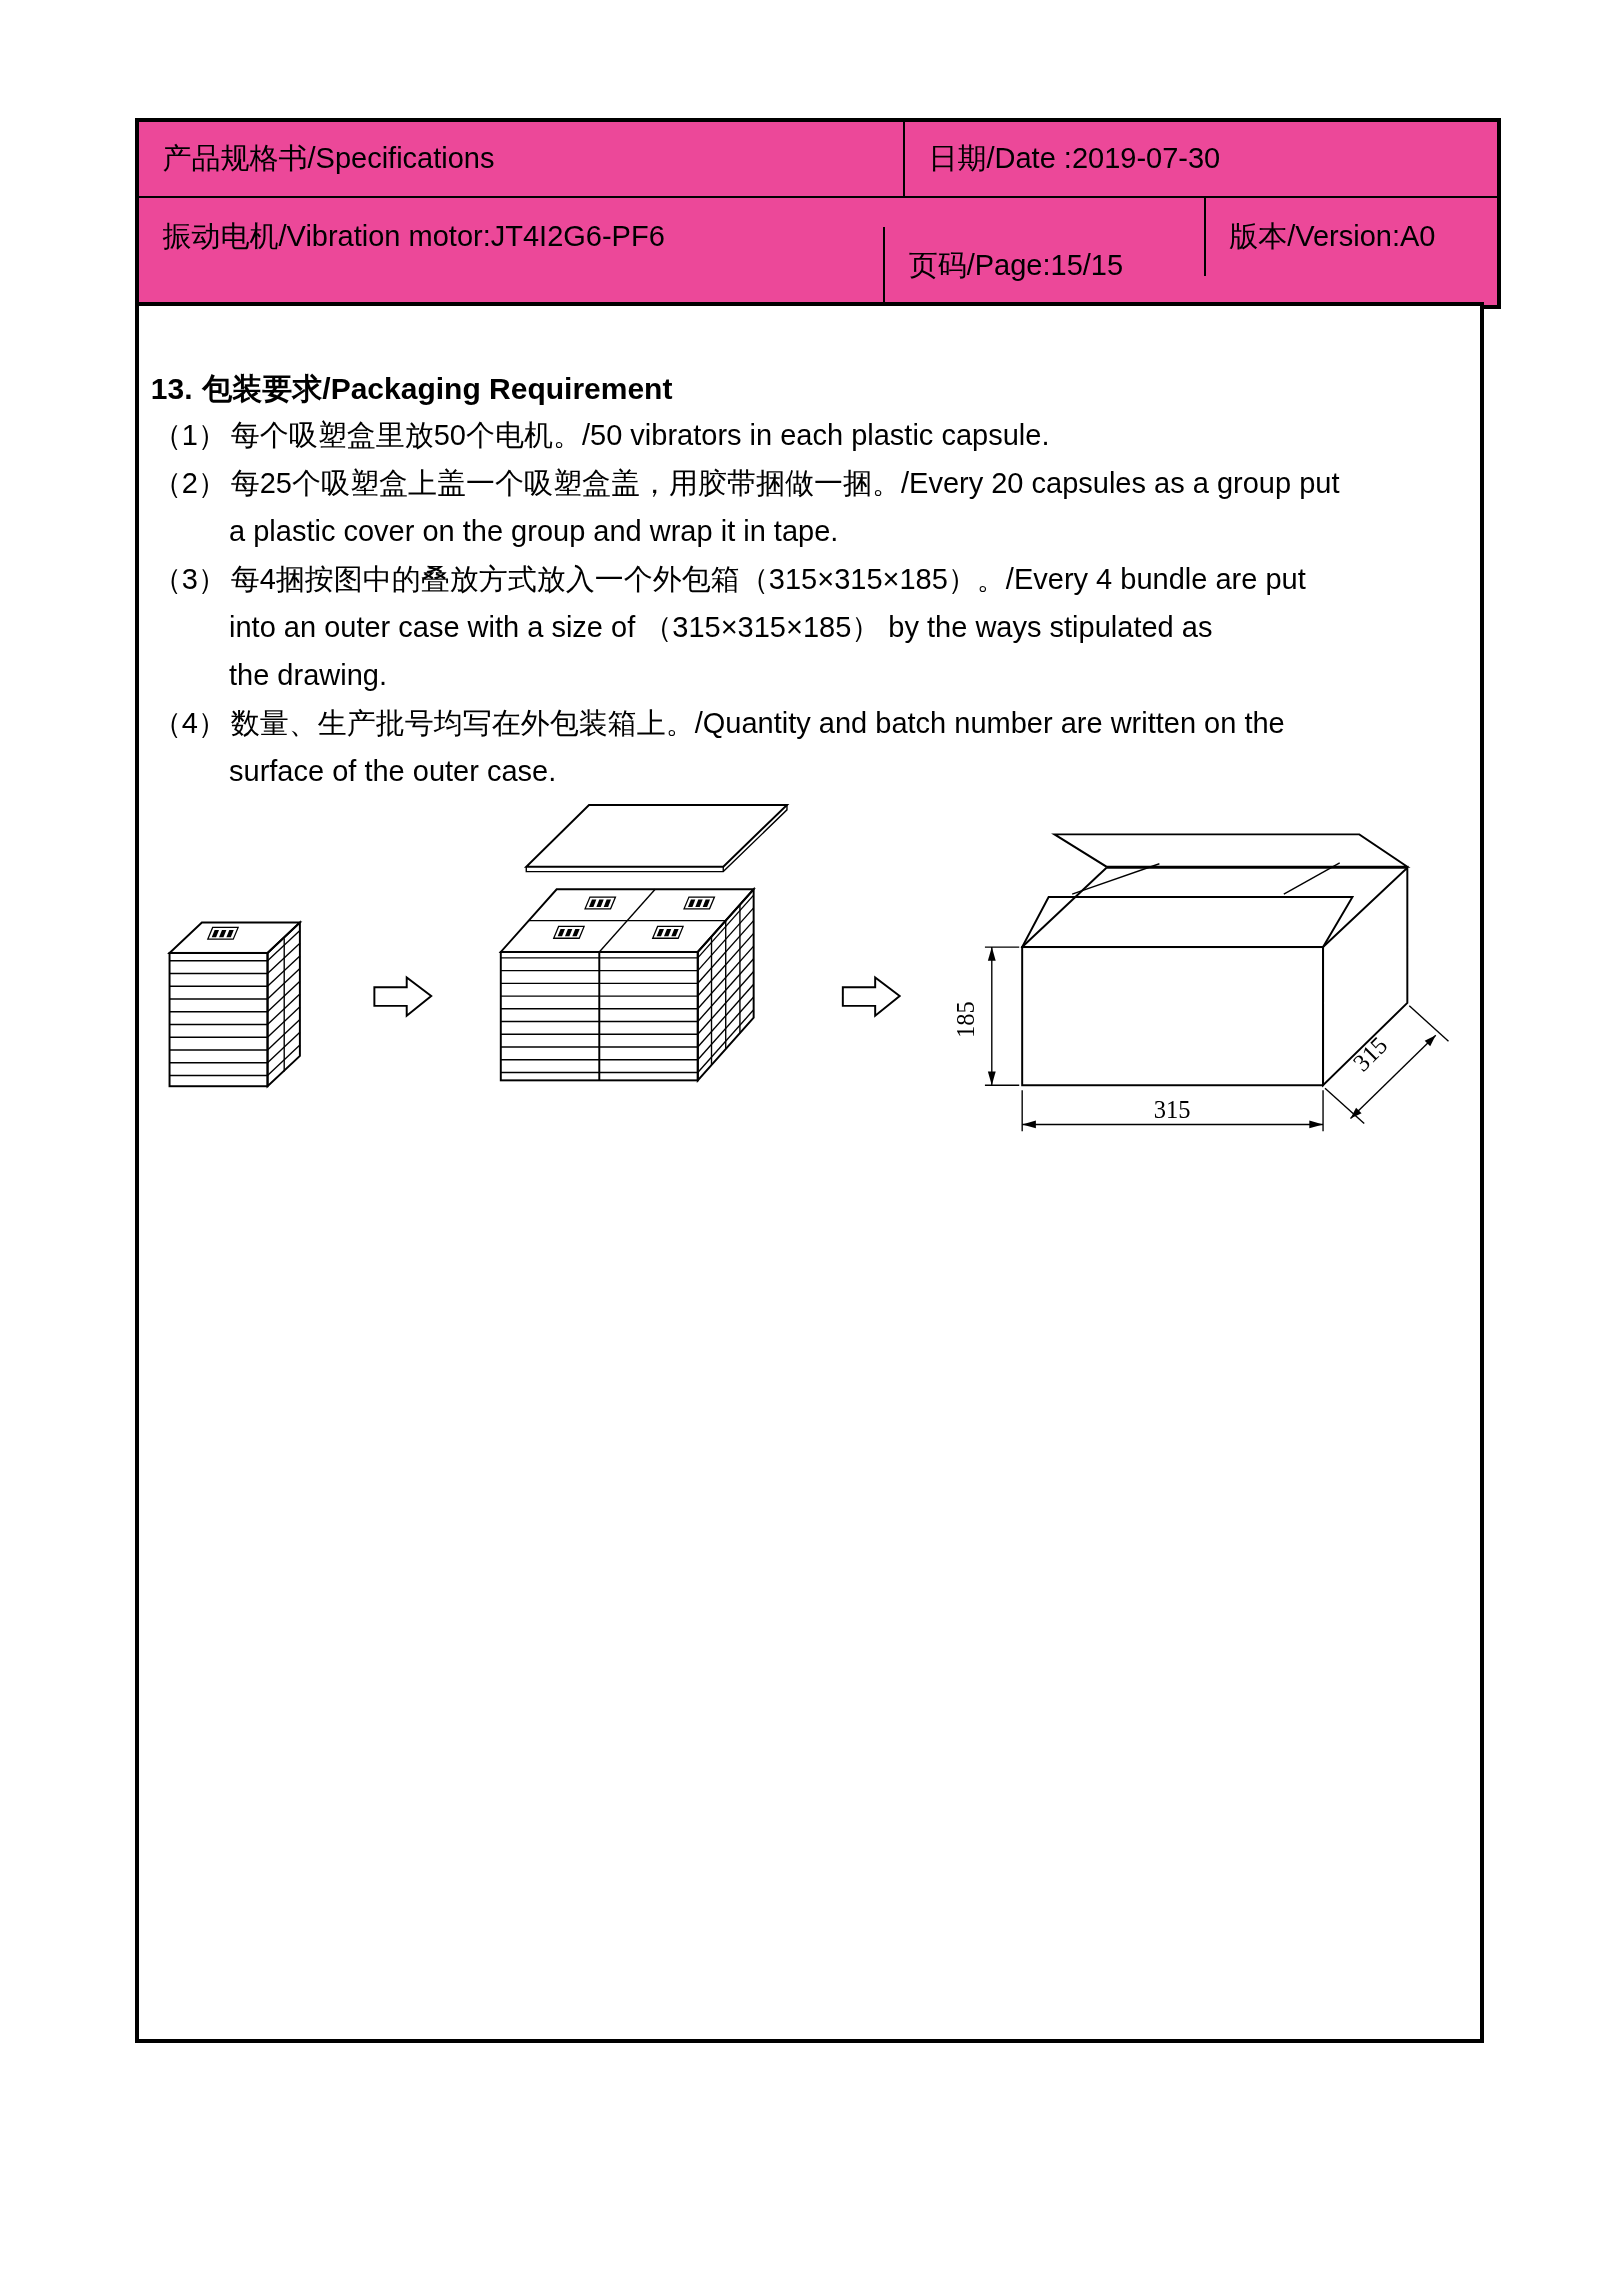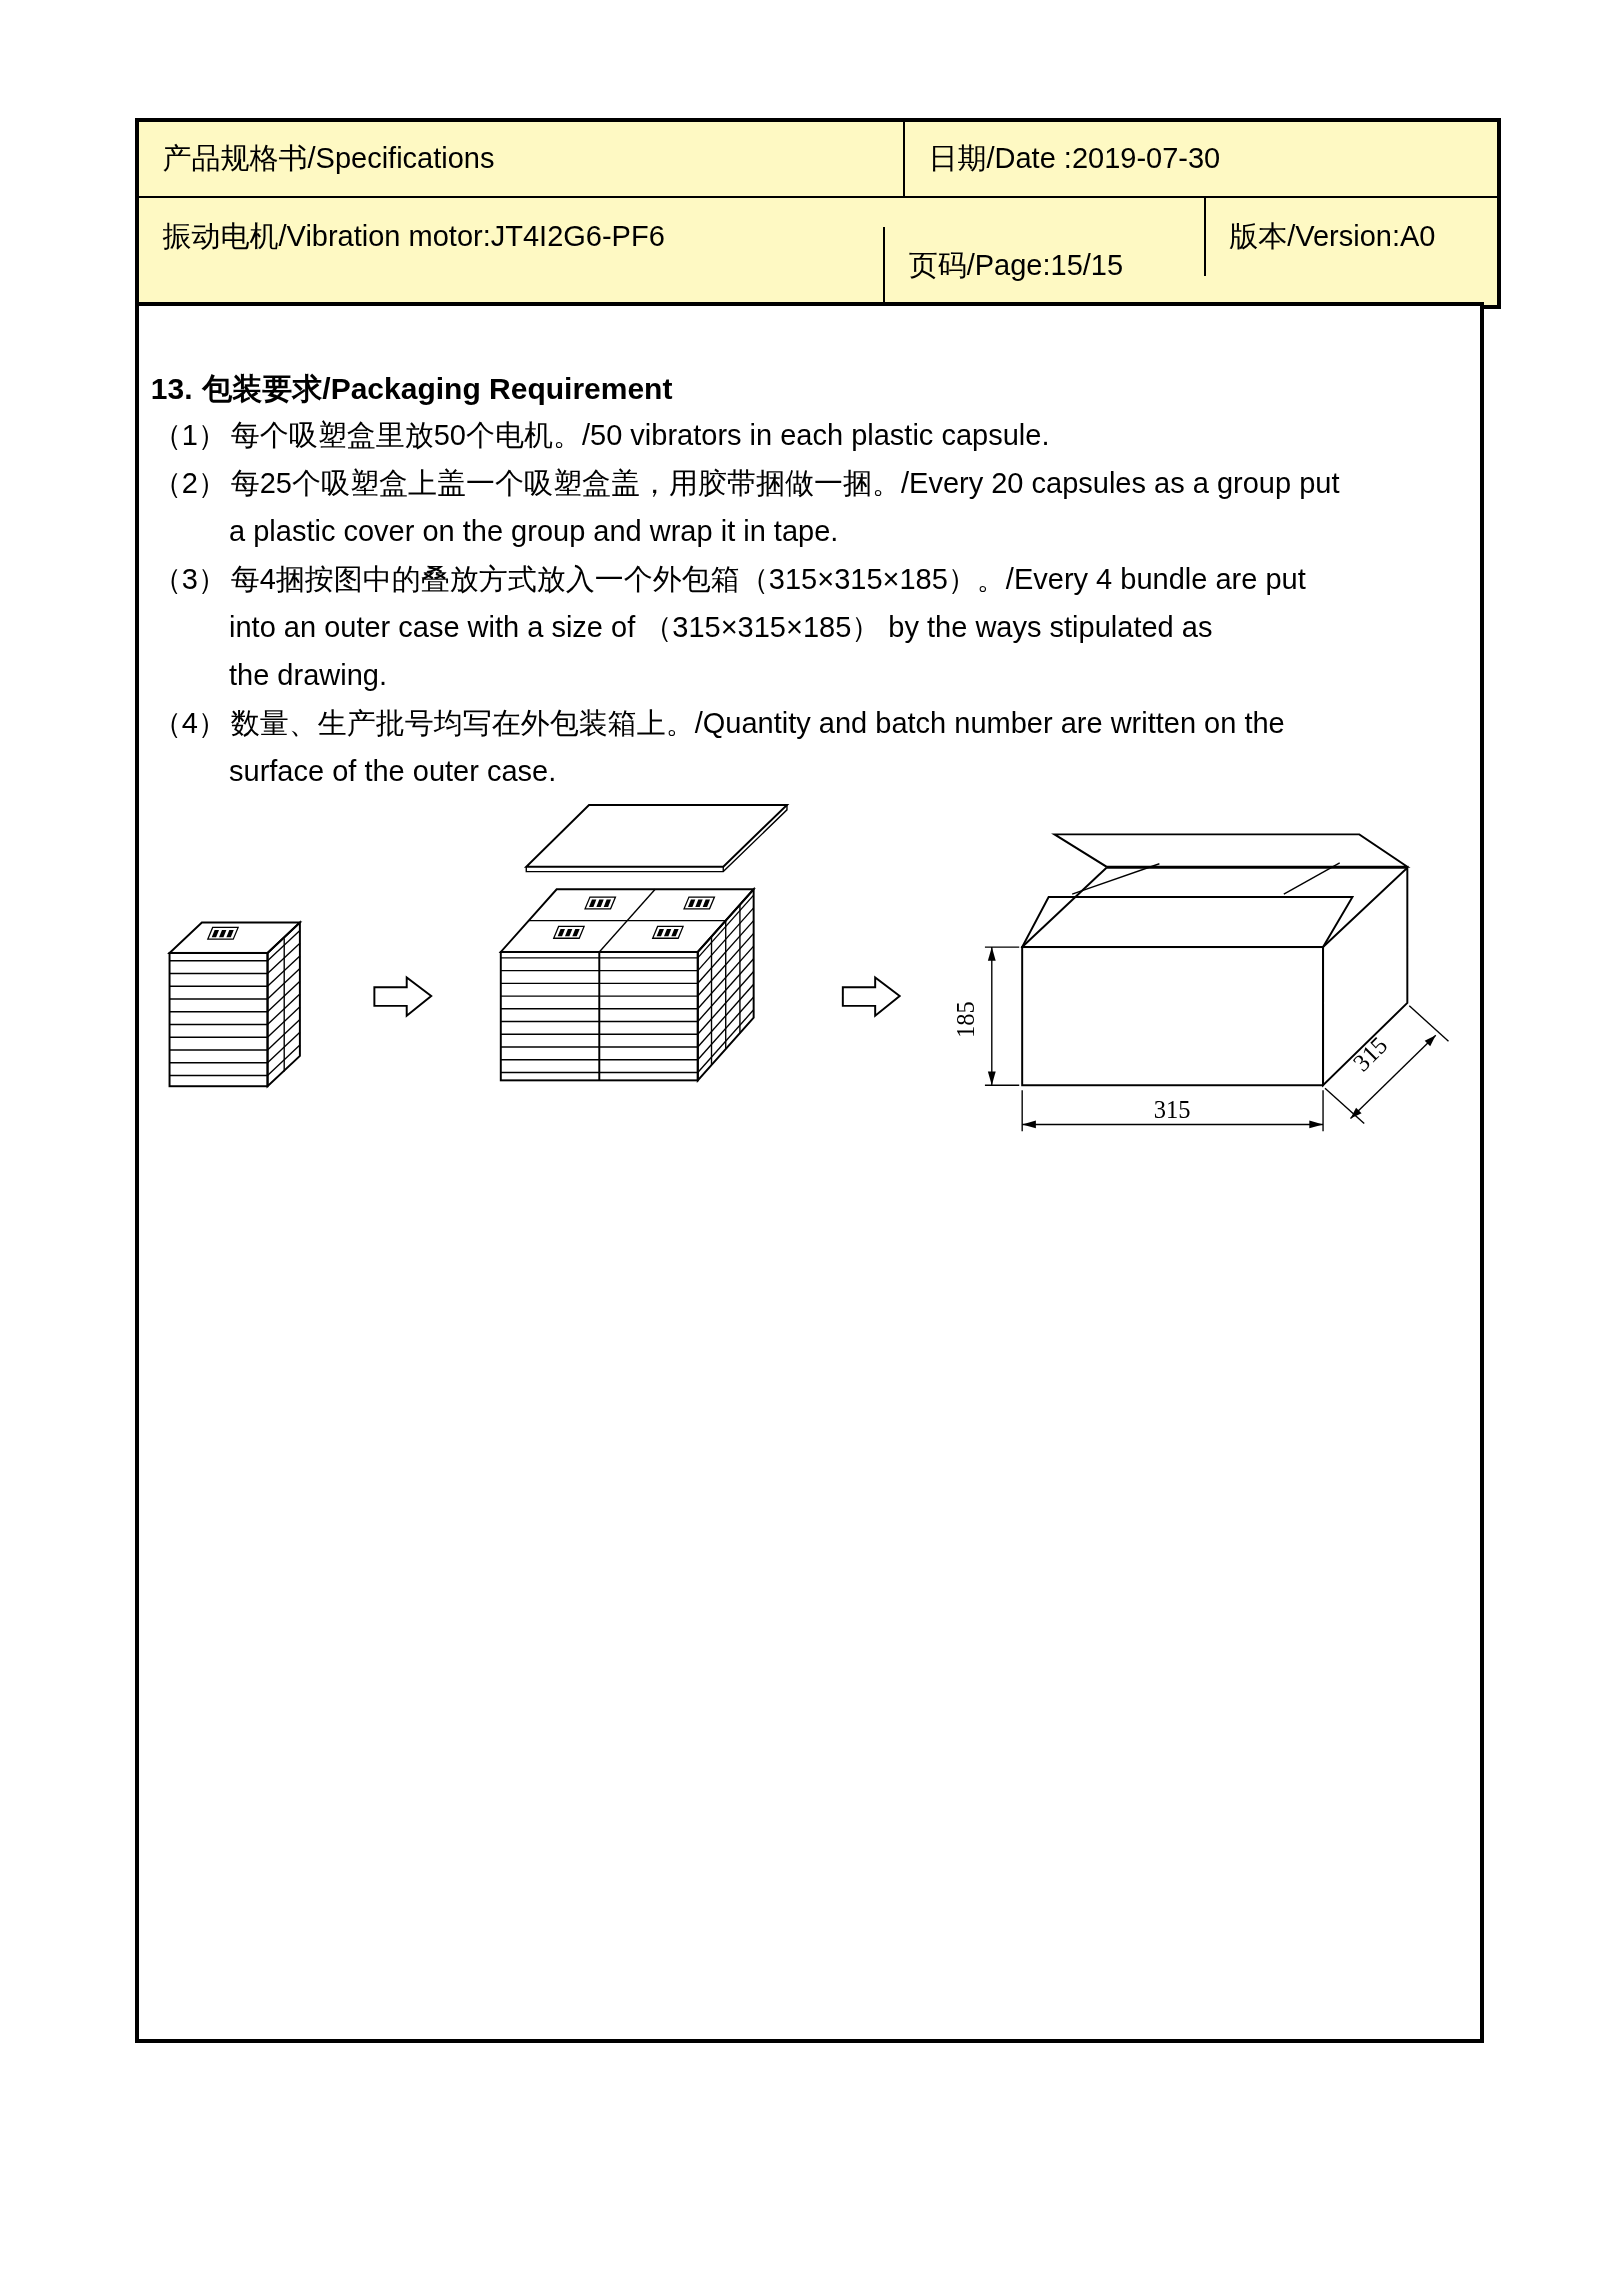--- a/index.html
+++ b/index.html
@@ -11,21 +11,21 @@
     position: relative;
     overflow: hidden;
   }
 
   
   .header-table {
     position: absolute; left: 135px; top: 118px;
     width: 1358px;
     border: 4.9px solid #000;
     box-sizing: content-box;
-    background: #fef9c3;
+    background: #ec4899;
   }
   .hrow { display: flex; }
   .hrow-2 { border-top: 2px solid #000; }
   .hcell {
     box-sizing: border-box;
     display: flex; align-items: center;
     padding-left: 23.5px;
     font-size: 29px;
     white-space: nowrap;
     overflow: hidden;

